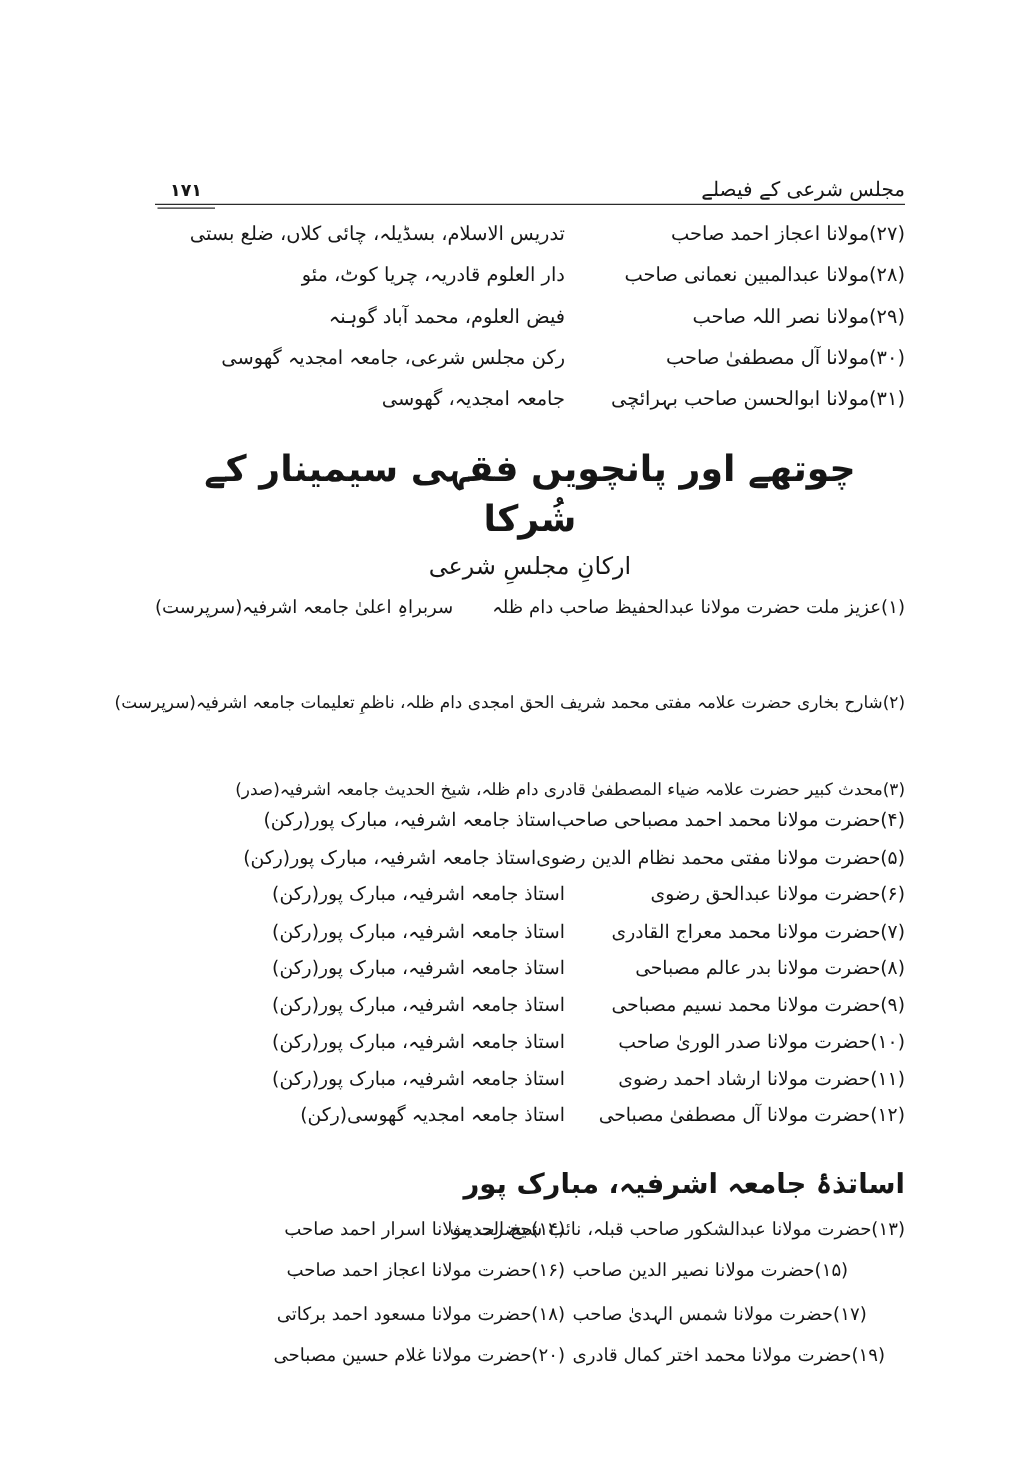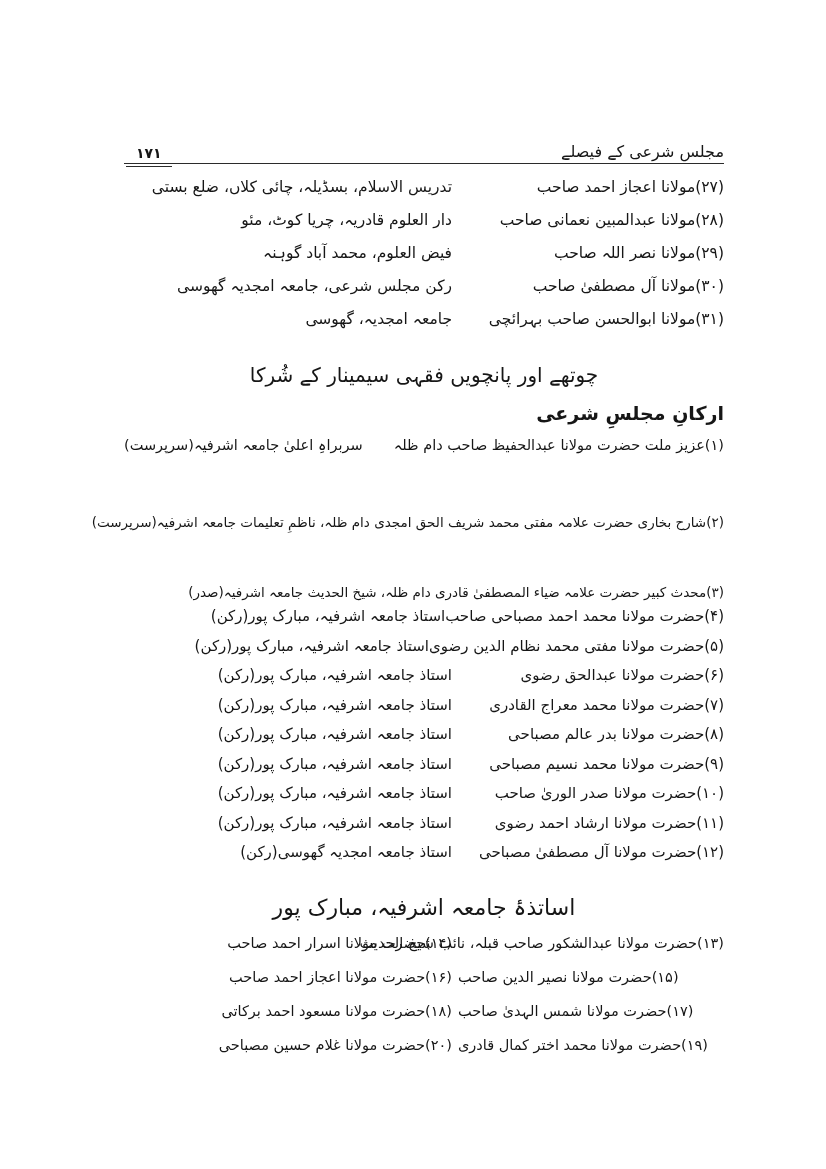--- a/index.html
+++ b/index.html
@@ -16,28 +16,28 @@
   .header-spacer{flex:1;}
   .page-number{font-size:14px;font-weight:700;position:relative;padding:0 12px;}
   .page-number::after{content:"";position:absolute;left:2px;right:2px;bottom:-6px;border-bottom:1.6px solid #2b2b2b;}
 
   
   .entries{margin-top:14px;}
   .entry-row{display:flex;justify-content:space-between;align-items:baseline;height:33px;font-size:15.5px;}
   .cell-name{white-space:nowrap;}
   .cell-desc{width:328px;text-align:right;white-space:nowrap;}
 
-  .main-heading{text-align:center;font-size:20px;font-weight:400;margin:12px 0 4px;line-height:40px;}
-  .sub-heading{text-align:right;font-size:19px;font-weight:700;margin:0 0 10px;line-height:28px;}
+  .main-heading{text-align:center;font-size:29px;font-weight:700;margin:12px 0 4px;line-height:40px;}
+  .sub-heading{text-align:center;font-size:19px;font-weight:400;margin:0 0 10px;line-height:28px;}
 
   .member-split{display:flex;justify-content:space-between;align-items:baseline;height:30px;font-size:14.5px;}
   .member-line{height:30px;line-height:30px;font-size:13.5px;text-align:right;white-space:nowrap;margin-top:40px;}
   .member-entry{height:29.5px;font-size:15px;}
 
-  .section-heading{text-align:center;font-size:22px;font-weight:400;margin:18px 0 10px;line-height:34px;}
+  .section-heading{font-size:22px;font-weight:700;margin:18px 0 10px;line-height:34px;}
 
   .pair-row{display:flex;justify-content:space-between;align-items:baseline;height:34px;font-size:14.5px;}
   .pair-right{width:266px;text-align:left;white-space:nowrap;}
   .pair-left{width:328px;text-align:right;white-space:nowrap;}
 </style>
 </head>
 <body>
 
 <div class="page">
   <div class="content">

